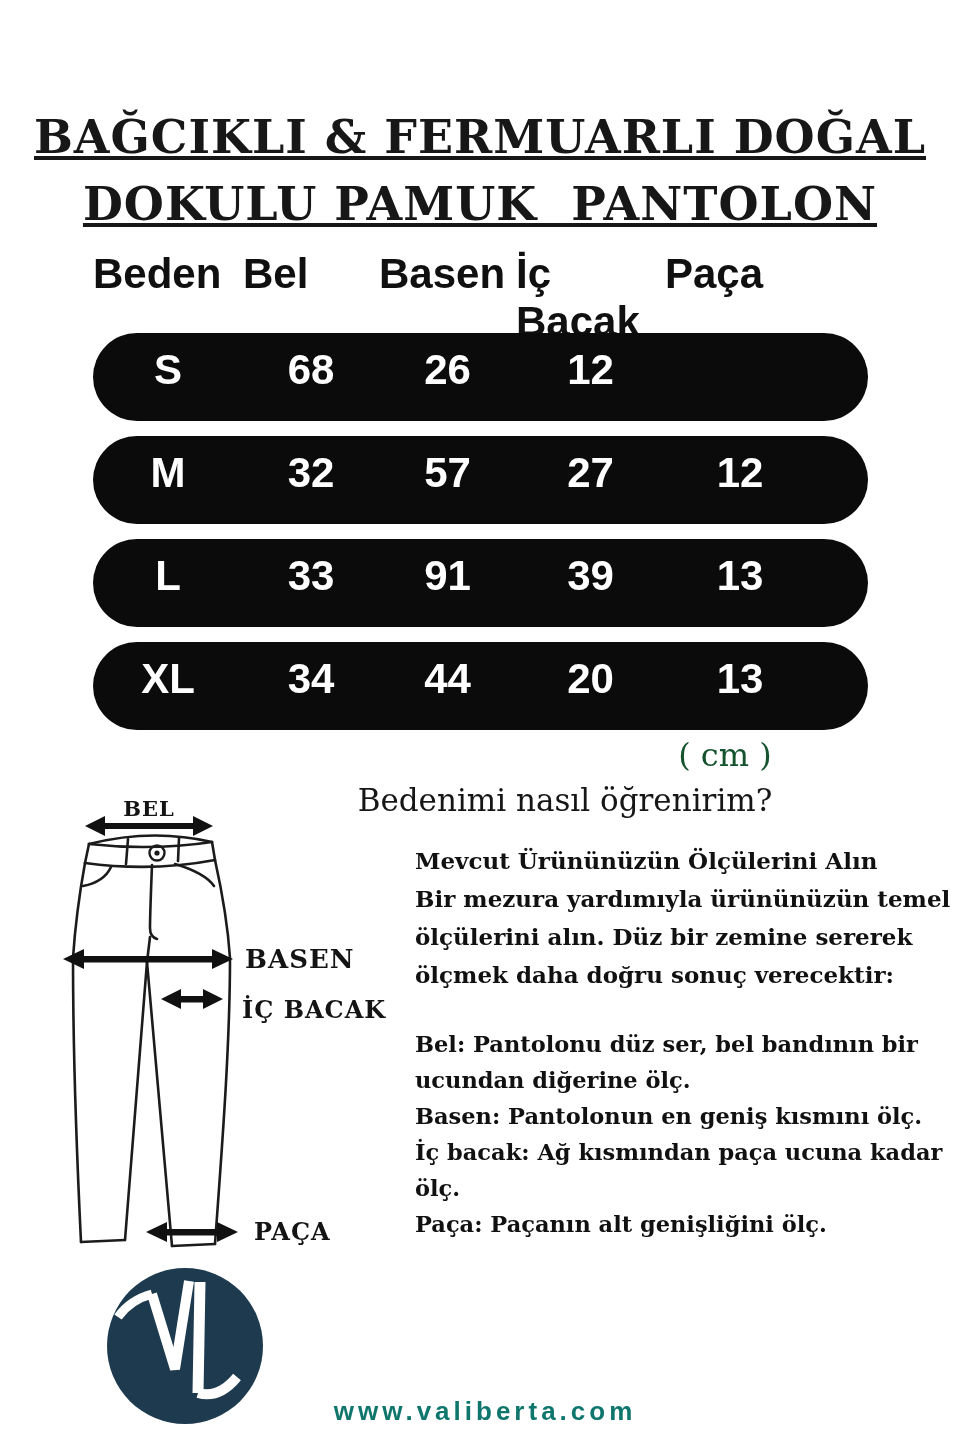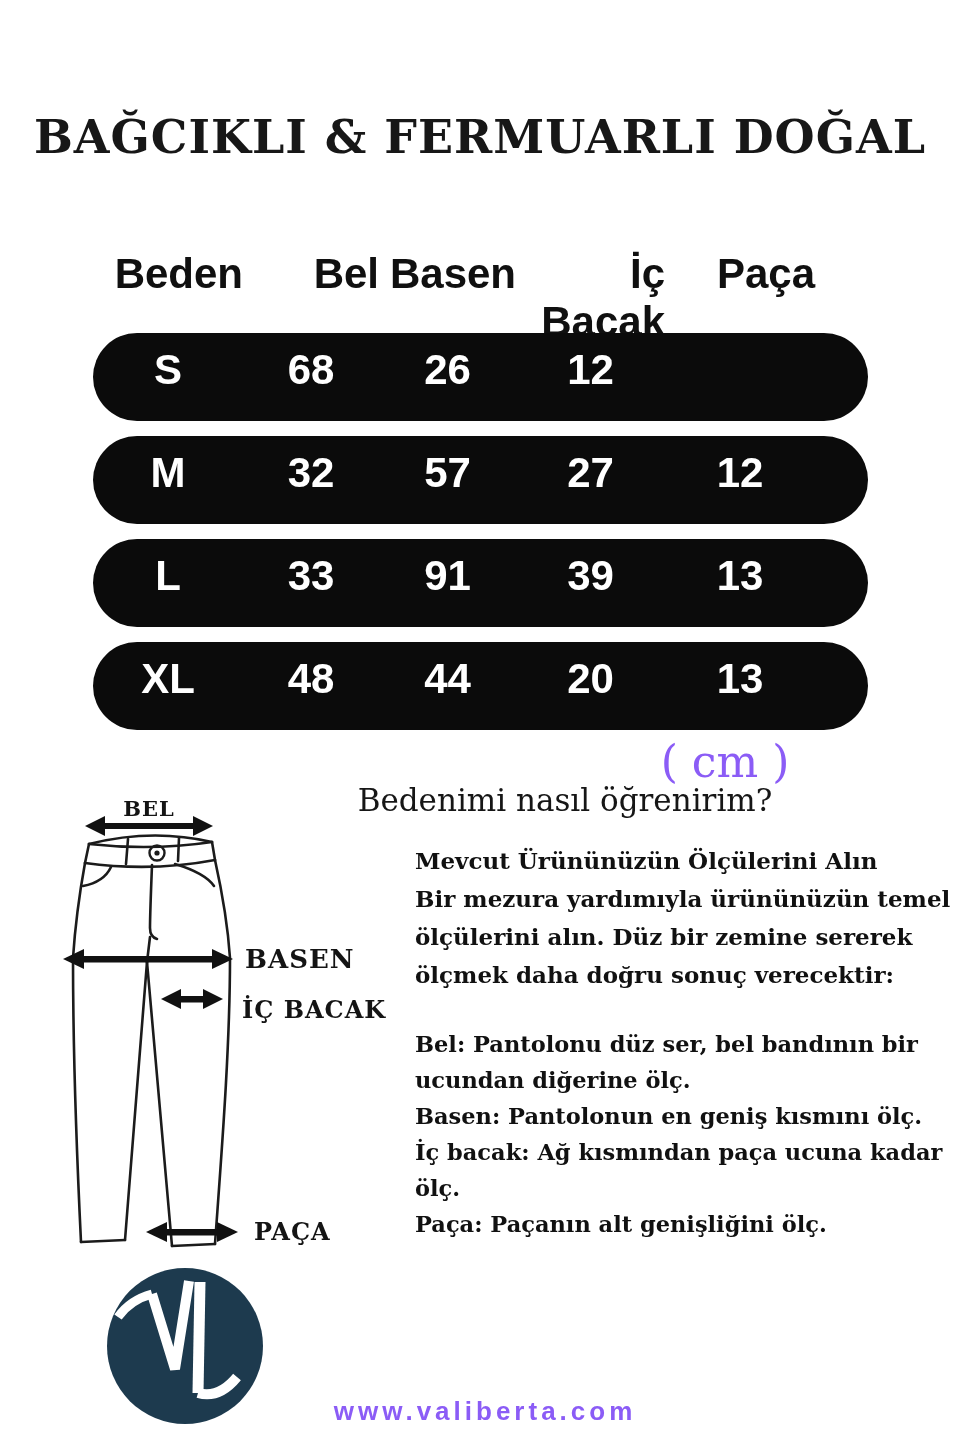--- a/index.html
+++ b/index.html
@@ -7,46 +7,46 @@
     width:960px;height:1440px;position:relative;background:#ffffff;
     font-family:"DejaVu Serif",serif;color:#141414;overflow:hidden;
   }
   .abs{position:absolute;}
 
   
   .page-title{
     top:104px;left:0;width:960px;text-align:center;
     font-weight:bold;font-size:46px;line-height:67px;letter-spacing:1px;color:#171717;
   }
-  .page-title .title-line{white-space:pre;display:block;}
+  .page-title .title-line{white-space:pre;display:block;text-decoration:underline;}
 
   
   .tbl-grid{
     display:grid;grid-template-columns:150px 136px 137px 149px 150px;
     box-sizing:border-box;padding-right:53px;width:775px;left:93px;
   }
   .thead{
     top:250px;font-family:"Liberation Sans",sans-serif;font-weight:bold;
     font-size:42px;color:#101010;
   }
-  .thead .hcell{text-align:right;}
+  .thead .hcell{text-align:left;}
   .pill-row{
     height:88px;background:#0b0b0b;border-radius:44px;
     align-items:center;color:#ffffff;
     font-family:"Liberation Sans",sans-serif;font-weight:bold;font-size:42px;
   }
   .pill-row .cell{text-align:center;padding-bottom:14px;}
   .row-0{top:333px;}
   .row-1{top:436px;}
   .row-2{top:539px;}
   .row-3{top:642px;}
 
   .unit-note{
     top:736px;left:600px;width:250px;text-align:center;
-    font-size:44px;color:#8b5cf6;
+    font-size:32px;color:#14532d;
   }
 
   
   .guide-heading{
     top:782px;left:170px;width:790px;text-align:center;
     font-size:31px;font-weight:normal;color:#161616;
   }
   .guide-intro{
     top:842px;left:415px;width:548px;
     font-size:23px;line-height:38px;font-weight:bold;
@@ -61,28 +61,29 @@
   
   .pants-svg{top:790px;left:55px;}
   .logo-svg{top:1262px;left:105px;}
   .svg-label{
     font-family:"DejaVu Serif",serif;font-weight:bold;fill:#141414;letter-spacing:1px;
   }
 
   .website{
     top:1396px;left:275px;width:420px;text-align:center;
     font-family:"Liberation Sans",sans-serif;font-weight:bold;
-    font-size:26px;letter-spacing:4px;color:#8b5cf6;
+    font-size:26px;letter-spacing:4px;color:#0f766e;
   }
 </style>
 </head>
 <body>
 
 <div class="abs page-title">
   <span class="title-line">BAĞCIKLI &amp; FERMUARLI DOĞAL</span>
+  <span class="title-line">DOKULU PAMUK  PANTOLON</span>
 </div>
 
 <div class="abs tbl-grid thead">
   <span class="hcell">Beden</span>
   <span class="hcell">Bel</span>
   <span class="hcell">Basen</span>
   <span class="hcell">İç Bacak</span>
   <span class="hcell">Paça</span>
 </div>
 
@@ -104,21 +105,21 @@
 <div class="abs tbl-grid pill-row row-2">
   <span class="cell">L</span>
   <span class="cell">33</span>
   <span class="cell">91</span>
   <span class="cell">39</span>
   <span class="cell">13</span>
 </div>
 
 <div class="abs tbl-grid pill-row row-3">
   <span class="cell">XL</span>
-  <span class="cell">48</span>
+  <span class="cell">34</span>
   <span class="cell">44</span>
   <span class="cell">20</span>
   <span class="cell">13</span>
 </div>
 
 <div class="abs unit-note">( cm )</div>
 
 <div class="abs guide-heading">Bedenimi nasıl öğrenirim?</div>
 <div class="abs guide-intro">Mevcut Ürününüzün Ölçülerini Alın
 Bir mezura yardımıyla ürününüzün temel

